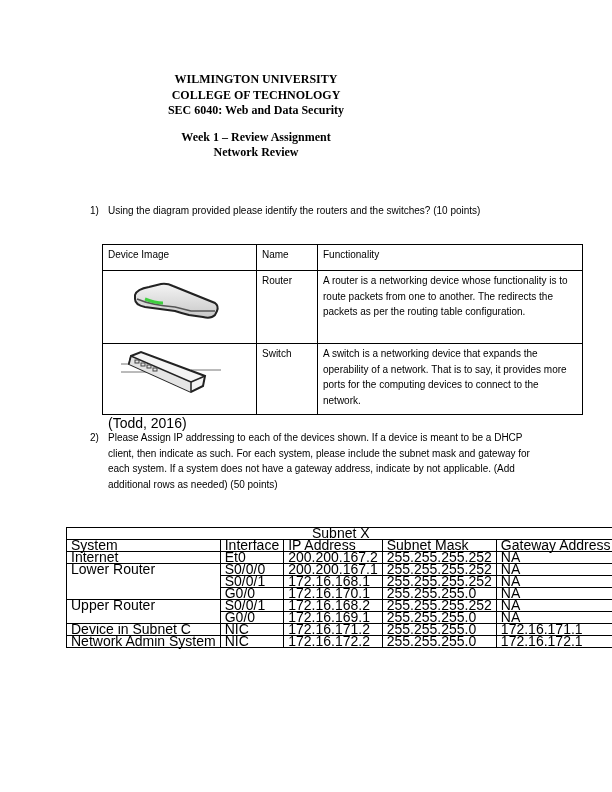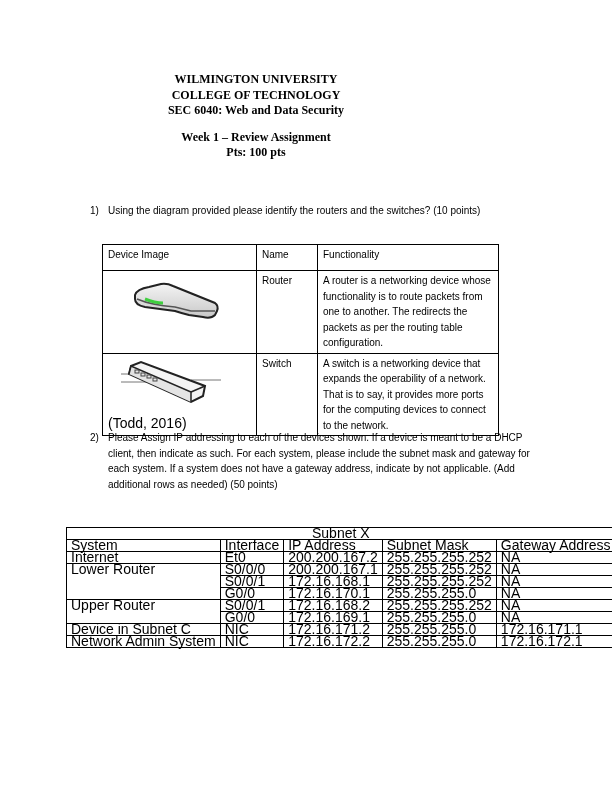--- a/index.html
+++ b/index.html
@@ -8,21 +8,21 @@
   .title-block { position: absolute; left: 0; top: 72px; width: 512px; text-align: center;
     font-family: "Liberation Serif", serif; font-weight: bold; font-size: 12px; line-height: 15.5px; }
   .title-block .gap { height: 11px; }
   .q { position: absolute; font-family: "Liberation Sans", sans-serif; font-size: 10px; line-height: 15.5px; }
   .q .num { position: absolute; left: 0; top: 0; }
   .q .txt { position: absolute; left: 18px; top: 0; }
   #q1 { left: 90px; top: 203px; width: 460px; }
   #q2 { left: 90px; top: 430px; width: 460px; }
   #q2 .txt { width: 440px; }
   table { border-collapse: collapse; position: absolute; font-family: "Liberation Sans", sans-serif; }
-  #t1 { left: 102px; top: 244px; width: 397px; font-size: 10px; }
+  #t1 { left: 102px; top: 244px; width: 481px; font-size: 10px; }
   #t1 td { border: 1px solid #000; vertical-align: top; padding: 2px 5px; line-height: 15.5px; }
   #t1 .c1 { width: 143px; }
   #t1 .c2 { width: 50px; }
   #t1 tr.h td { height: 21px; }
   #t1 tr.r1 td { height: 68px; border-radius: 27px; }
   #t1 tr.r2 td { height: 66px; }
   #t1 td.img { position: relative; padding: 0; border-top: none; }
   .img-topline { position: absolute; top: -1px; height: 1px; background: #000; }
   .cite { position: absolute; left: 108px; top: 415px; font-family: "Liberation Sans", sans-serif; font-size: 14px; }
   #t2 { left: 66px; top: 527px; width: 479px; font-size: 14px; }
@@ -36,21 +36,21 @@
 <body>
 
 <div class="page">
 
   <div class="title-block">
     <div>WILMINGTON UNIVERSITY</div>
     <div>COLLEGE OF TECHNOLOGY</div>
     <div>SEC 6040: Web and Data Security</div>
     <div class="gap"></div>
     <div>Week 1 – Review Assignment</div>
-    <div>Pts: 100 pts</div>
+    <div>Network Review</div>
   </div>
 
   <div class="q" id="q1">
     <span class="num">1)</span>
     <span class="txt">Using the diagram provided please identify the routers and the switches? (10 points)</span>
   </div>
 
   <table id="t1">
     <tbody>
         <tr class="h">

